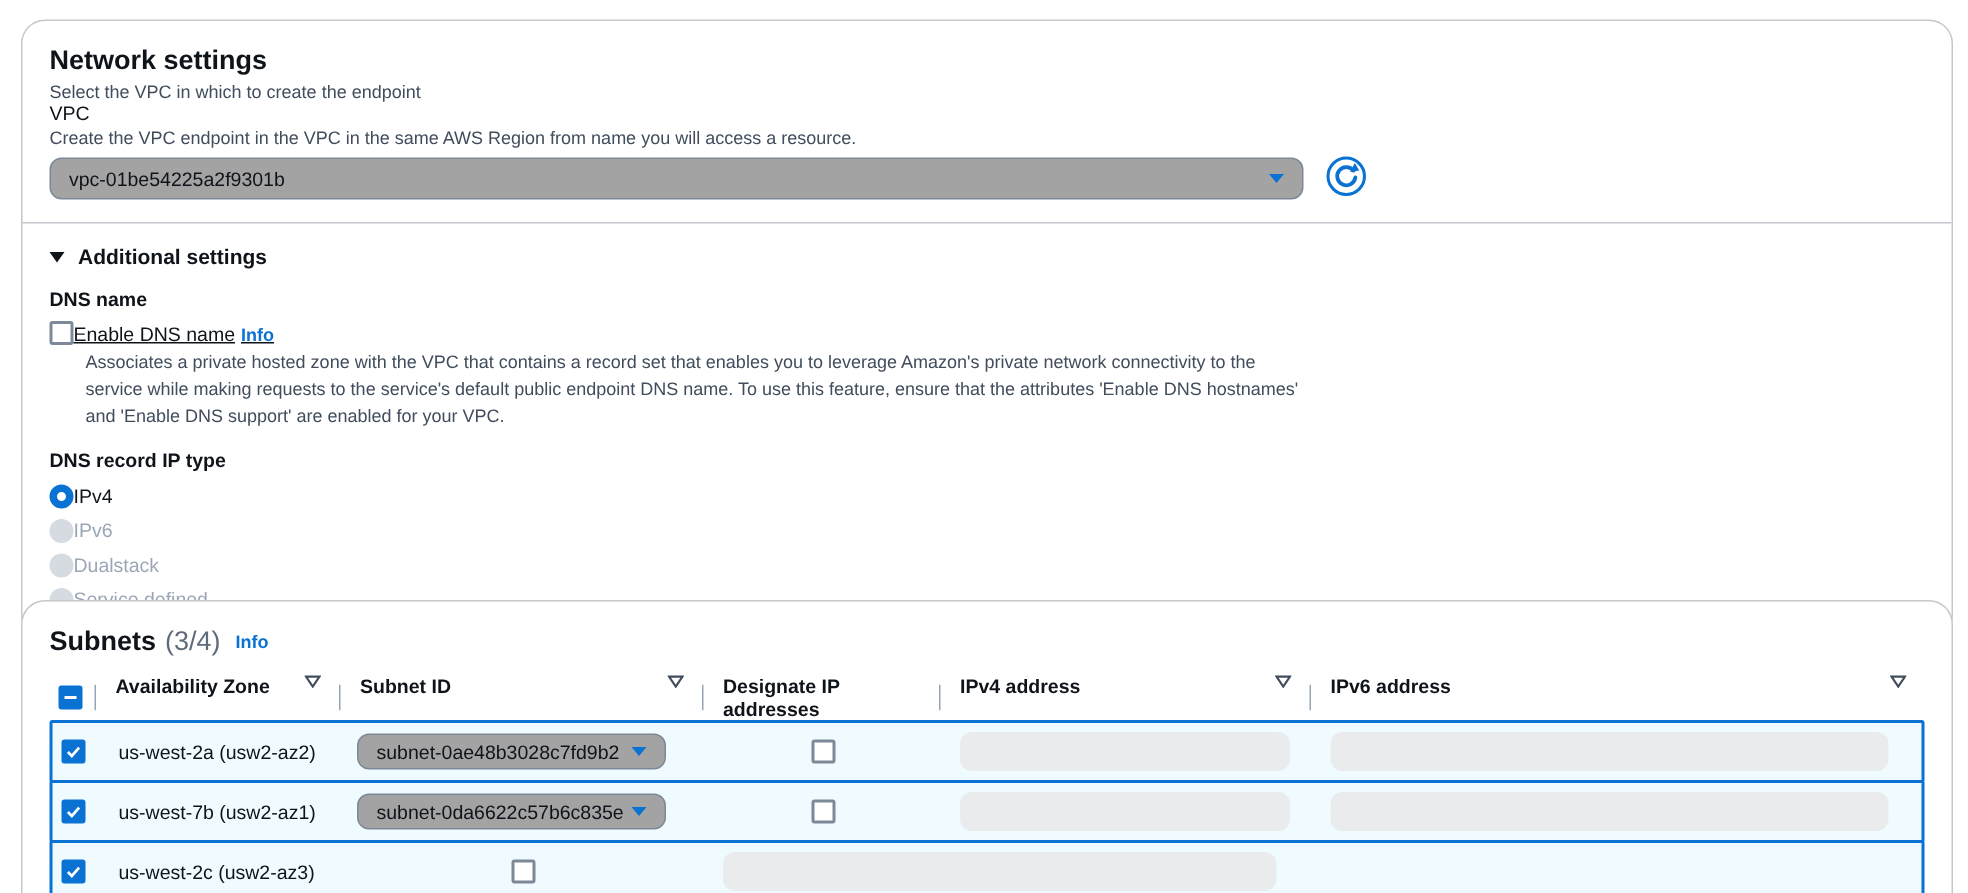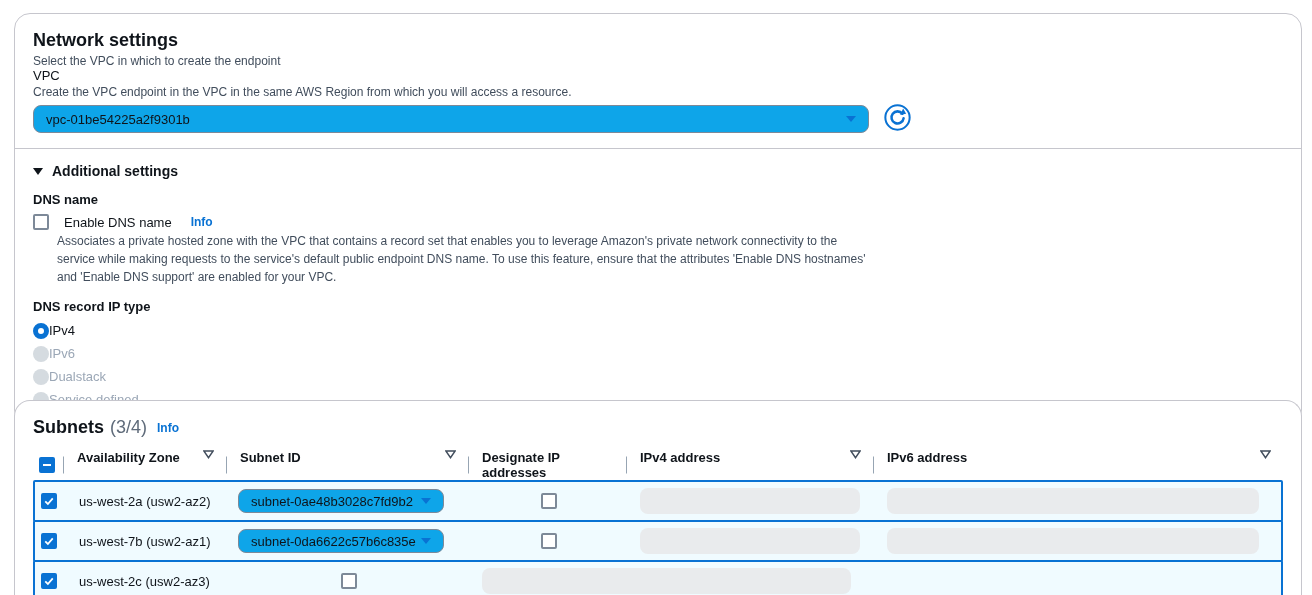--- a/index.html
+++ b/index.html
@@ -11,39 +11,39 @@
   #card-network { top:13px; min-height:365px; }
   #card-subnets { top:400px; height:260px; border-bottom:none; }
 
   h2.card-title { font-size:18px; font-weight:700; color:#0f141a; }
   .card-subtitle { font-size:12px; color:#414d5c; margin-top:3px; }
 
   .field-label { font-size:13px; font-weight:400; }
   .field-desc  { font-size:12px; color:#414d5c; margin-top:2px; }
 
   .select-row { display:flex; align-items:center; gap:13px; margin-top:5px; }
-  .select-box { height:28px; background:#0ea5e9; border:1px solid #7d8998; border-radius:8px;
+  .select-box { height:28px; background:#a3a3a3; border:1px solid #7d8998; border-radius:8px;
     display:flex; align-items:center; justify-content:space-between;
     padding:11px 12px; font-size:13px; color:#0f141a; cursor:pointer; }
   #vpc-select { width:836px; }
   .caret-down { width:0; height:0; border-left:5px solid transparent;
     border-right:5px solid transparent; border-top:6px solid #0972d3; }
   .refresh-btn { width:30px; height:30px; border:none; background:transparent;
     display:flex; align-items:center; justify-content:center; cursor:pointer; }
 
   .section-divider { border:none; border-top:1px solid #c6c6cd; margin:14px -18px; }
 
   .expand-header { display:flex; align-items:center; gap:9px; cursor:pointer; }
   .expand-caret { width:0; height:0; border-left:5px solid transparent;
     border-right:5px solid transparent; border-top:7px solid #0f141a; }
   .expand-title { font-size:14px; font-weight:700; }
 
   .group-label { font-size:13px; font-weight:700; margin-top:13px; }
 
-  .checkbox-row { display:flex; align-items:center; gap:15px; margin-top:7px; }
+  .checkbox-row { display:flex; align-items:flex-end; gap:0; margin-top:7px;text-decoration:underline; }
   .cb { width:16px; height:16px; border-radius:2px; flex:0 0 auto;
     display:flex; align-items:center; justify-content:center; cursor:pointer; }
   .cb.empty { border:2px solid #7d8998; background:#fff; }
   .cb.checked { background:#0972d3; border:2px solid #0972d3; }
   .cb.indeterminate { background:#0972d3; border:2px solid #0972d3; }
   .cb.indeterminate::after { content:""; width:8px; height:2px; background:#fff; }
   .cb-label { font-size:13px; }
   .info-link { font-size:12px; font-weight:700; color:#0972d3; text-decoration:none;
     margin-left:4px; cursor:pointer; }
 
@@ -86,21 +86,21 @@
   .ipv6-input { width:396px; max-width:calc(100% - 24px); }
 </style>
 </head>
 <body>
 
 <section class="card" id="card-network">
   <h2 class="card-title">Network settings</h2>
   <div class="card-subtitle">Select the VPC in which to create the endpoint</div>
 
   <div class="field-label">VPC</div>
-  <div class="field-desc">Create the VPC endpoint in the VPC in the same AWS Region from which you will access a resource.</div>
+  <div class="field-desc">Create the VPC endpoint in the VPC in the same AWS Region from name you will access a resource.</div>
 
   <div class="select-row">
     <div class="select-box" id="vpc-select">
       <span>vpc-01be54225a2f9301b</span>
       <span class="caret-down"></span>
     </div>
     <button class="refresh-btn">
       <span>
         <svg width="27" height="27" viewBox="0 0 20 20">
           <circle cx="10" cy="10" r="9" fill="none" stroke="#0972d3" stroke-width="1.5"></circle>

